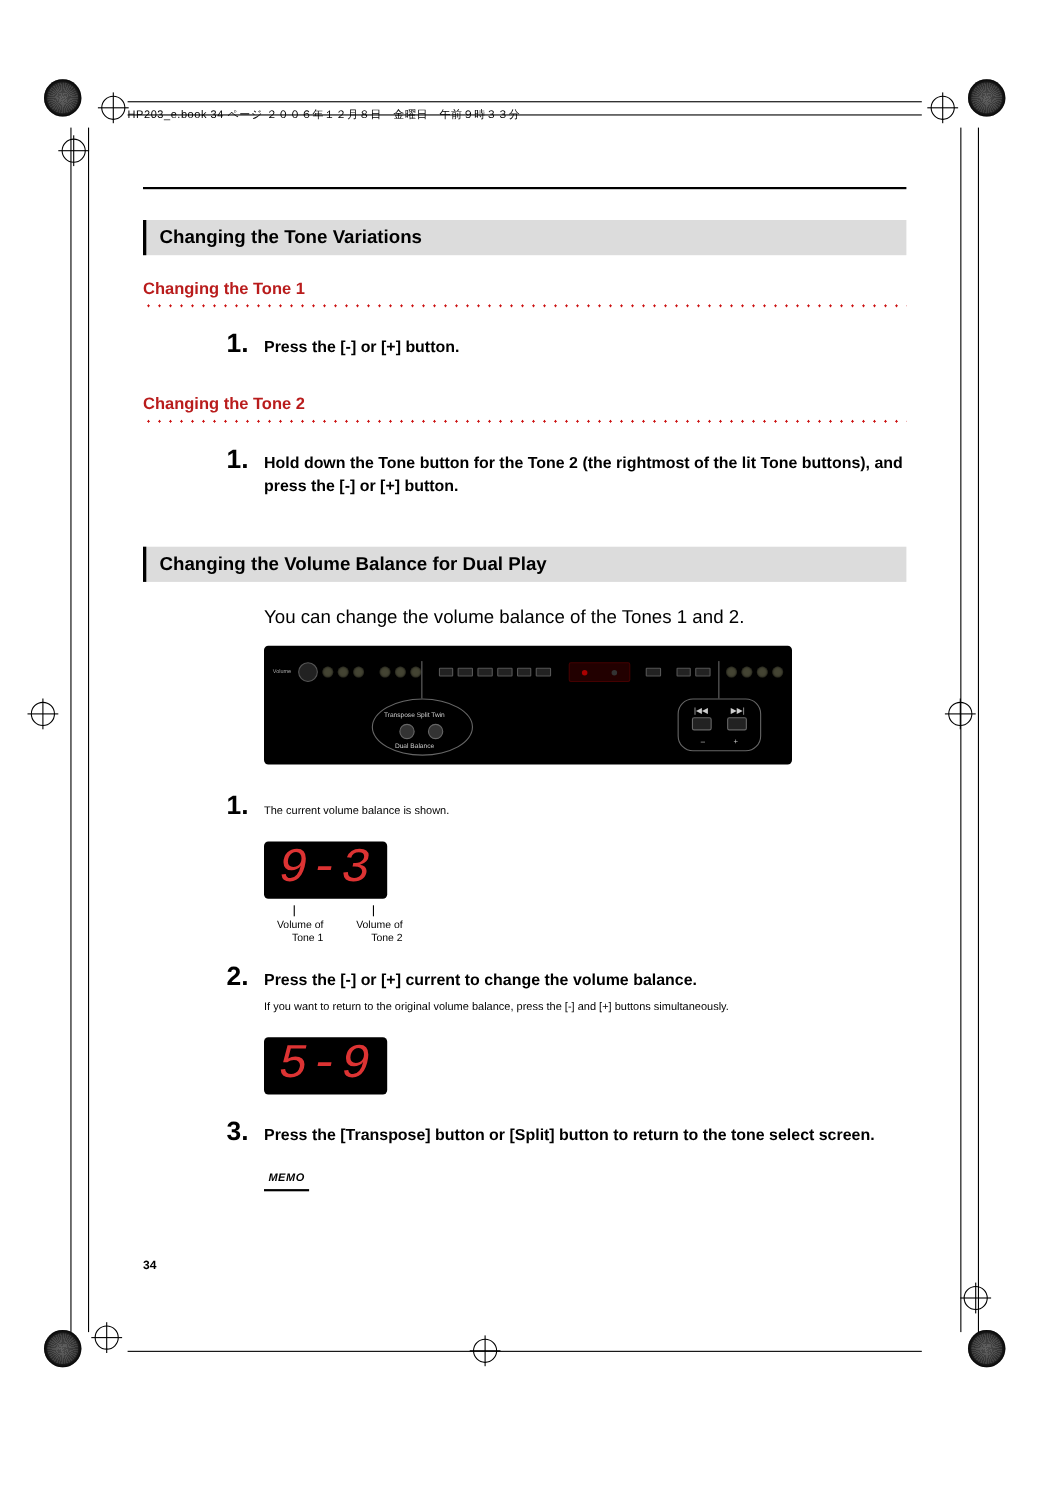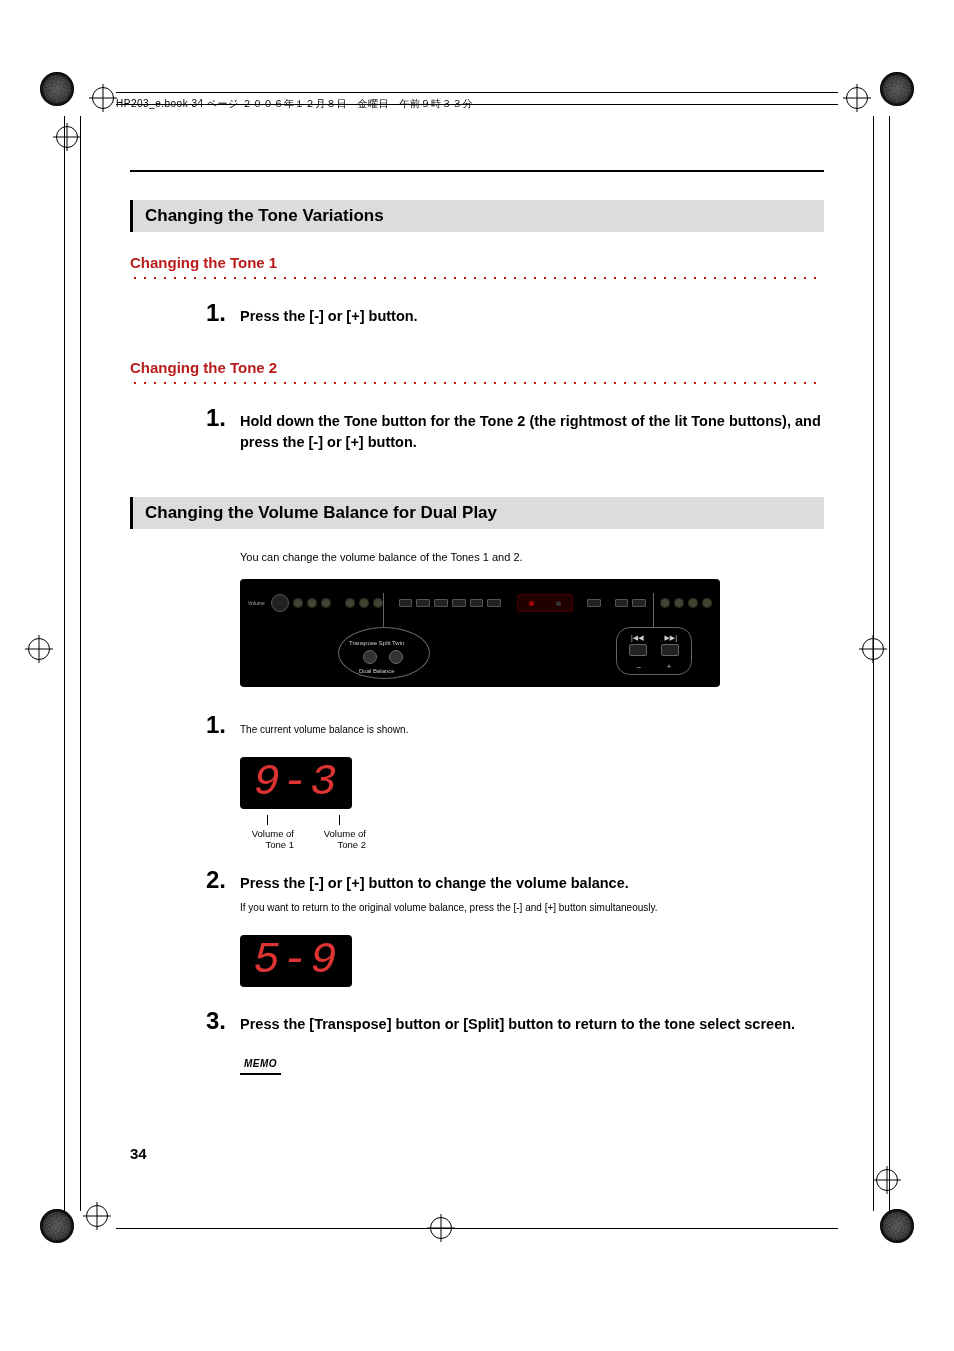--- a/index.html
+++ b/index.html
@@ -103,21 +103,21 @@
     flex: 1;
   }
   .step .desc {
     margin-top: 6px;
     font-weight: normal;
     font-size: 10px;
     line-height: 1.5;
   }
   .intro {
     margin-left: 110px;
-    font-size: 11px;
+    font-size: 17px;
     margin-bottom: 16px;
   }
   .panel-fig {
     margin-left: 110px;
     width: 480px;
     background: #000;
     border-radius: 4px;
     padding: 10px 8px 8px 8px;
     position: relative;
     margin-bottom: 26px;
@@ -204,21 +204,21 @@
     font-weight: bold;
     font-style: italic;
     padding: 2px 4px;
     border-bottom: 2px solid #000;
     letter-spacing: .5px;
   }
   .page-num {
     position: absolute;
     left: 130px;
     top: 1145px;
-    font-size: 15px;
+    font-size: 11px;
     font-weight: bold;
   }
 </style>
 </head>
 <body>
 
 <div class="crop-circle-outer" style="top:72px;left:40px;"></div>
 <div class="crop-circle-outer" style="top:72px;right:40px;"></div>
 <div class="crop-circle-outer" style="bottom:108px;left:40px;"></div>
 <div class="crop-circle-outer" style="bottom:108px;right:40px;"></div>
@@ -335,22 +335,22 @@
 
   <div class="segdisp">9-3</div>
   <div class="segdisp-labels">
     <div><div class="tick"></div><span>Volume of Tone 1</span></div>
     <div><div class="tick"></div><span>Volume of Tone 2</span></div>
   </div>
 
   <div class="step">
     <div class="num">2.</div>
     <div class="txt">
-      <span>Press the [-] or [+] button to change the volume balance.</span>
-      <div class="desc">If you want to return to the original volume balance, press the [-] and [+] button simultaneously.</div>
+      <span>Press the [-] or [+] current to change the volume balance.</span>
+      <div class="desc">If you want to return to the original volume balance, press the [-] and [+] buttons simultaneously.</div>
     </div>
   </div>
 
   <div class="segdisp" style="margin-bottom:22px">5-9</div>
 
   <div class="step">
     <div class="num">3.</div>
     <div class="txt">Press the [Transpose] button or [Split] button to return to the tone select screen.</div>
   </div>
 

